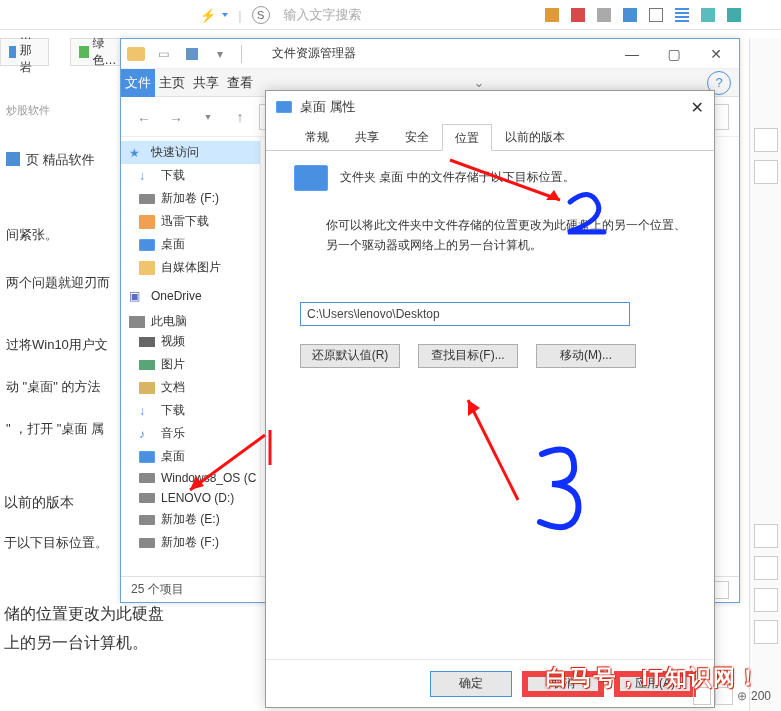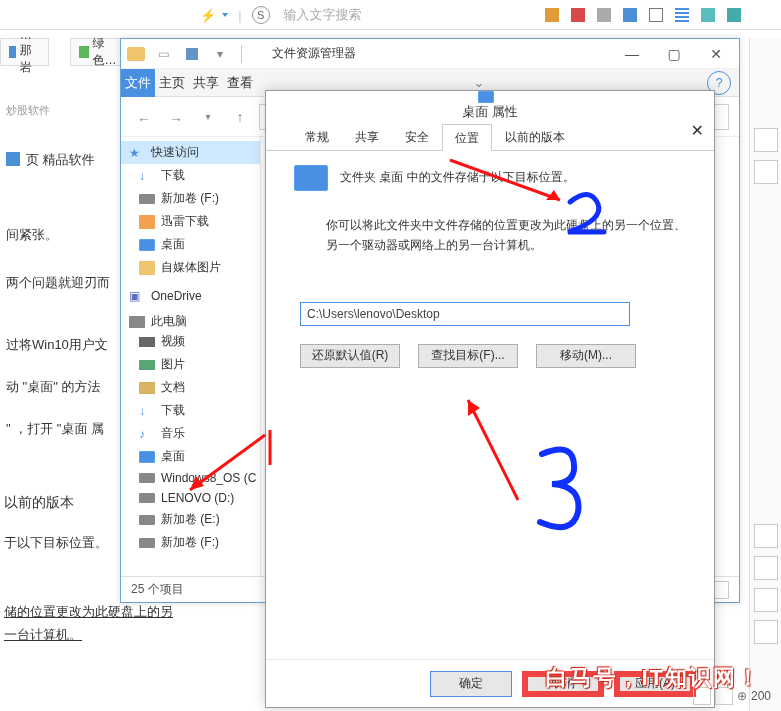--- a/index.html
+++ b/index.html
@@ -24,21 +24,21 @@
 .dot-grid { width: 14px; height: 14px; background: repeating-linear-gradient(#4a90e2 0 2px, #fff 2px 4px); }
 
 
 .tabs-row { position: absolute; top: 38px; left: 0; right: 0; height: 30px; }
 .tab { position: absolute; top: 0; height: 28px; padding: 4px 8px; border: 1px solid #ddd; background: #f9f9f9; font-size: 12px; display: flex; align-items: center; gap: 4px; }
 
 
 .bg-text { position: absolute; left: 0; top: 90px; width: 200px; font-size: 13px; color: #333; line-height: 2.6; padding: 6px; }
 .bg-head { position: absolute; left: 0; top: 490px; font-size: 14px; color: #333; padding: 4px; }
 .bg-p1 { position: absolute; left: 0; top: 530px; font-size: 13px; color: #333; padding: 4px; }
-.bg-p2 { position: absolute; left: 0; top: 596px; font-size: 13px; color: #333; padding: 4px; line-height: 1.8; width: 180px; text-decoration: underline; }
+.bg-p2 { position: absolute; left: 0; top: 596px; font-size: 16px; color: #333; padding: 4px; line-height: 1.8; width: 180px; }
 
 
 .right-panel { position: absolute; right: 0; top: 38px; bottom: 0; width: 32px; border-left: 1px solid #e0e0e0; background: #fafafa; }
 .right-panel .ritem { width: 24px; height: 24px; margin: 8px auto; border: 1px solid #ccc; background: #fff; }
 
 
 .explorer { position: absolute; left: 120px; top: 38px; width: 620px; height: 565px; background: #fff; border: 1px solid #6aa3d8; box-shadow: 0 0 6px rgba(0,0,0,.15); }
 .exp-titlebar { height: 30px; background: #fff; display: flex; align-items: center; padding: 0 6px; font-size: 12px; border-bottom: 1px solid #eee; }
 .exp-folder-ico { width: 18px; height: 14px; background: #f0c36d; border-radius: 2px; margin-right: 8px; }
 .exp-tbtn { width: 22px; height: 22px; margin-right: 4px; display: flex; align-items: center; justify-content: center; }
@@ -77,21 +77,21 @@
 .ico-pic { background: #58a575; height: 10px; }
 .ico-doc { background: #d8b464; height: 12px; }
 .ico-music { color: #4a90e2; }
 
 .exp-status { position: absolute; bottom: 0; left: 0; right: 0; height: 26px; border-top: 1px solid #e0e0e0; display: flex; align-items: center; padding: 0 10px; font-size: 12px; color: #555; }
 .exp-status .view-btns { margin-left: auto; display: flex; gap: 4px; }
 .exp-status .vb { width: 22px; height: 18px; border: 1px solid #ccc; }
 
 
 .props { position: absolute; left: 265px; top: 90px; width: 450px; height: 618px; background: #fff; border: 1px solid #999; box-shadow: 0 0 12px rgba(0,0,0,.2); }
-.props-title { height: 32px; display: flex; align-items: center; padding: 0 10px; font-size: 13px; flex-direction: column; }
+.props-title { height: 32px; display: flex; align-items: center; padding: 0 10px; font-size: 13px; }
 .props-close { margin-left: auto; font-size: 16px; color: #333; cursor: default; }
 .props-tabs { height: 28px; display: flex; padding: 0 26px; border-bottom: 1px solid #ccc; font-size: 12px; position: relative; text-align: right; }
 .ptab { padding: 5px 12px; border: 1px solid transparent; cursor: default; }
 .ptab.active { border: 1px solid #ccc; border-bottom: 1px solid #fff; background: #fff; position: relative; top: 1px; }
 .props-body { padding: 14px 28px 14px 42px; font-size: 12px; }
 .props-row1 { display: flex; align-items: flex-start; gap: 12px; margin-bottom: 24px; margin-left: -14px; }
 .desk-bigico { width: 34px; height: 26px; background: #4a90e2; border-radius: 2px; border: 1px solid #5aa0f0; flex-shrink: 0; }
 .props-desc { line-height: 1.7; margin-bottom: 46px; margin-left: 18px; }
 .path-input { width: 330px; height: 24px; border: 1px solid #4a90e2; padding: 2px 6px; font-size: 12px; margin-left: -8px; color: #444; }
 .props-btns { display: flex; gap: 18px; margin-top: 18px; margin-left: -8px; }

